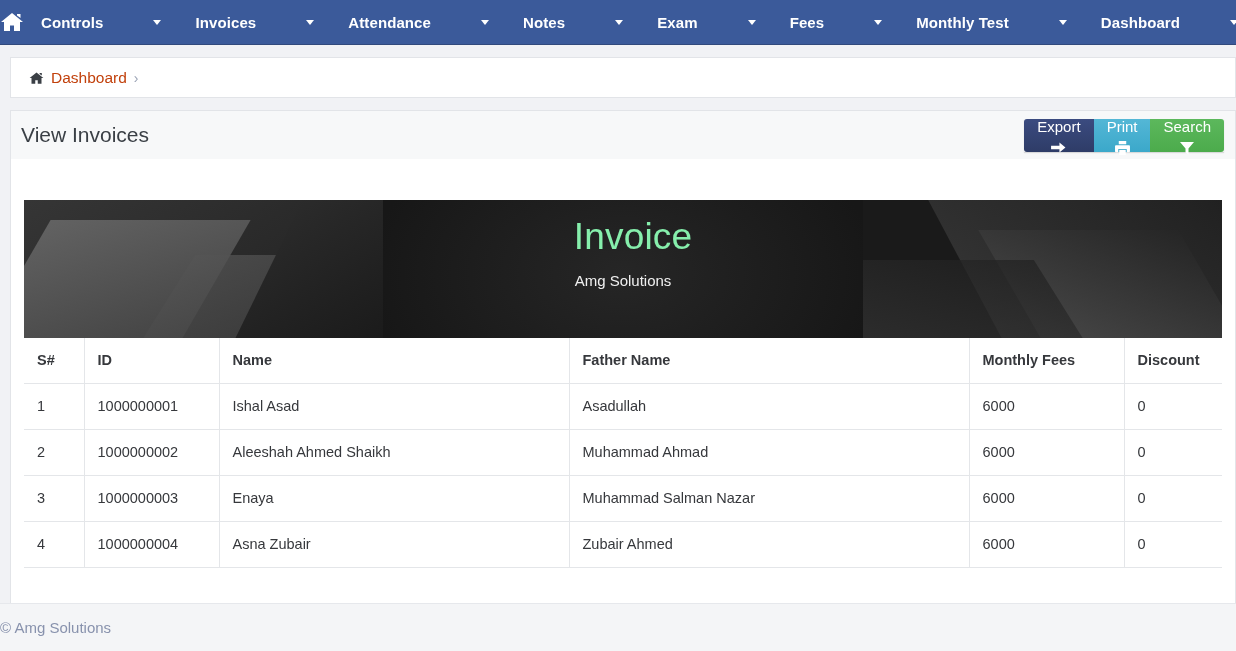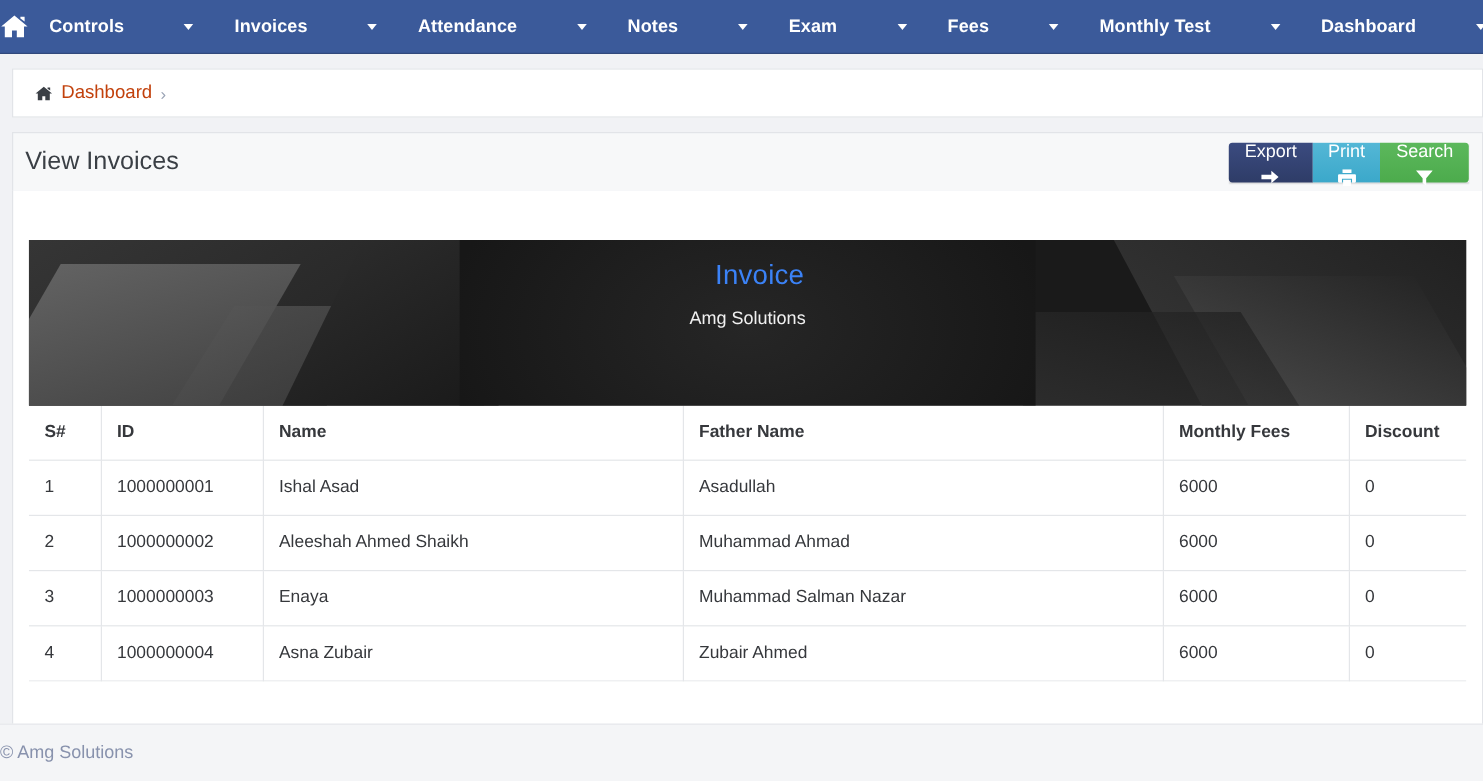--- a/index.html
+++ b/index.html
@@ -213,22 +213,22 @@
     width: 480px; height: 260px;
     background: radial-gradient(ellipse at 50% 40%, #262626 0%, #171717 75%);
   }
   .banner-text {
     position: relative;
     z-index: 5;
     text-align: center;
     padding-top: 16px;
   }
   .banner-title {
-    color: #3b82f6;
-    font-size: 23px;
+    color: #86efac;
+    font-size: 37px;
     font-weight: normal;
     letter-spacing: .2px;
     margin-left: 20px;
   }
   .banner-sub {
     color: #f0f0f0;
     font-size: 15px;
     margin-top: 14px;
   }
 

